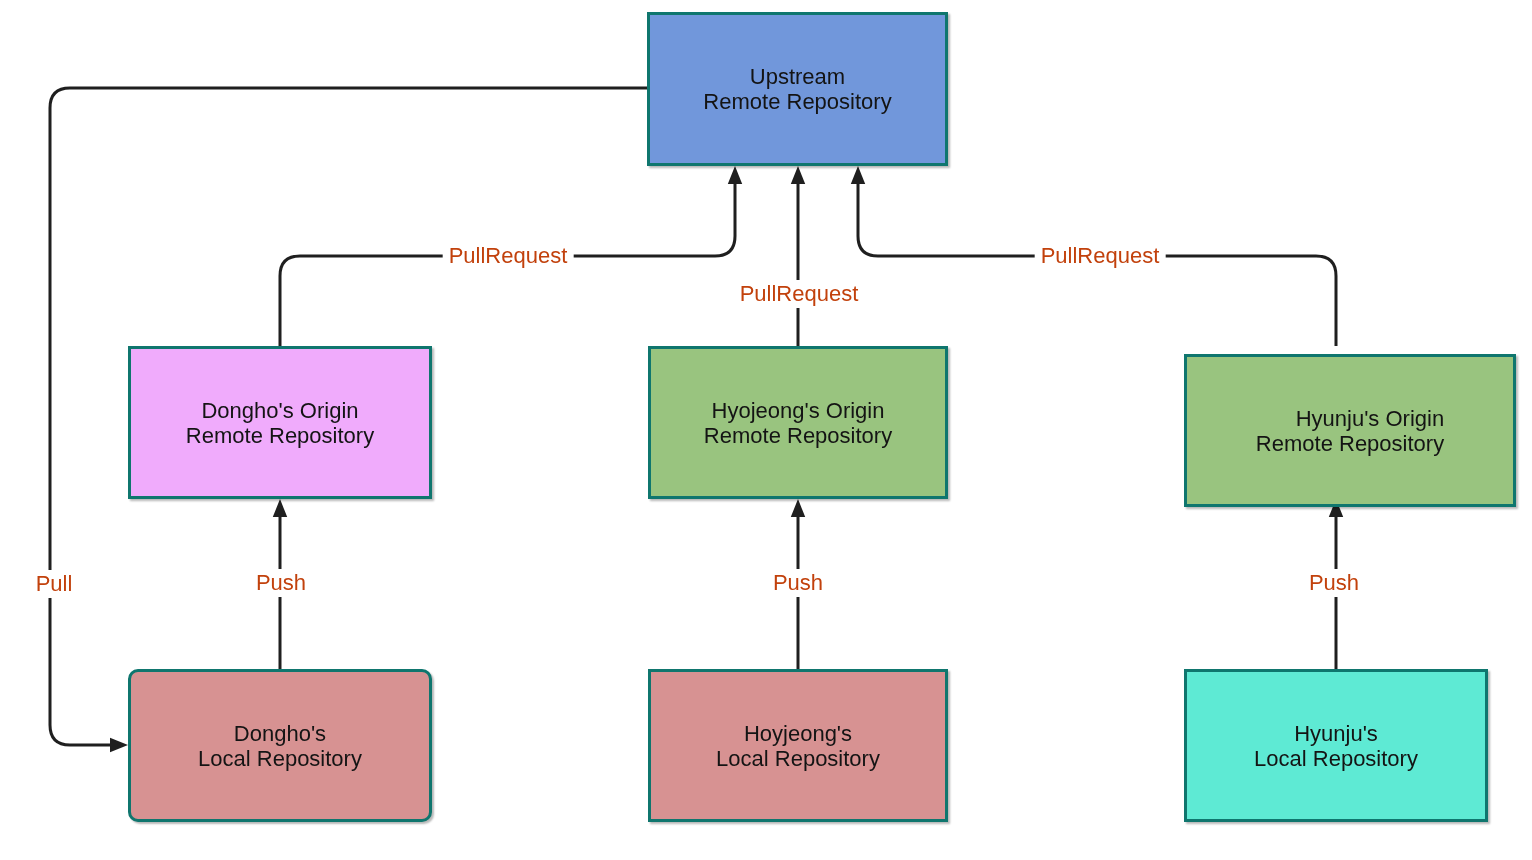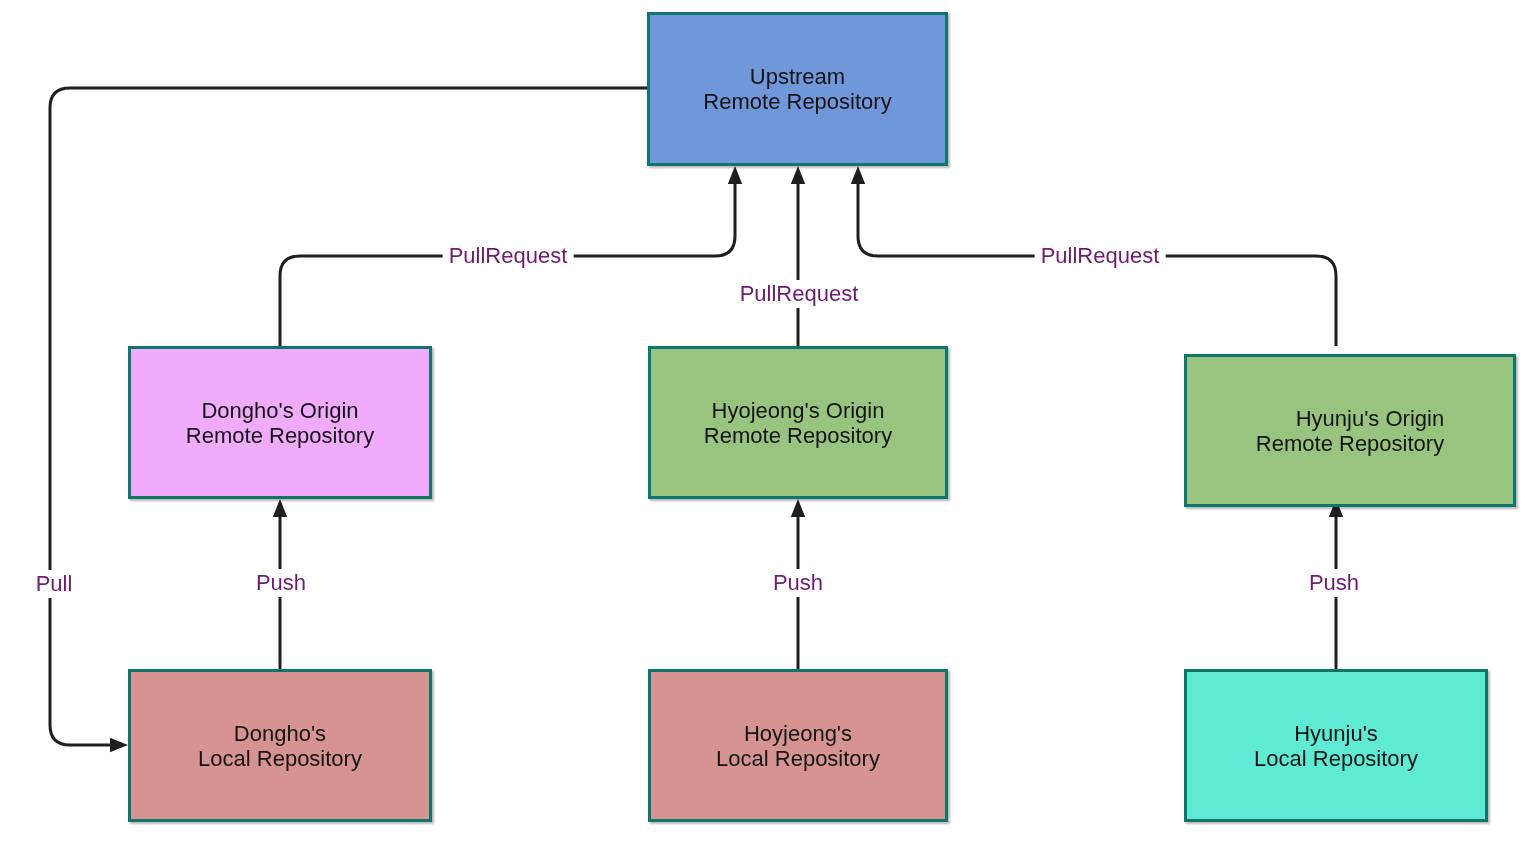--- a/index.html
+++ b/index.html
@@ -14,27 +14,27 @@
     border:3px solid #0f766e;
     display:flex; align-items:center; justify-content:center;
     text-align:center; font-size:22px; line-height:25px; color:#141414;
     white-space:pre-line;
     box-shadow:2px 2px 2px rgba(0,0,0,0.28);
   }
   #node-upstream        { left:647px;  top:12px;  width:301px; height:154px; }
   #node-dongho-origin   { left:128px;  top:346px; width:304px; height:153px; }
   #node-hyojeong-origin { left:648px;  top:346px; width:300px; height:153px; }
   #node-hyunju-origin   { left:1184px; top:354px; width:332px; height:153px;text-align:right; }
-  #node-dongho-local    { left:128px;  top:669px; width:304px; height:153px; }
+  #node-dongho-local    { left:128px;  top:669px; width:304px; height:153px;border-radius:10px; }
   #node-hoyjeong-local  { left:648px;  top:669px; width:300px; height:153px; }
   #node-hyunju-local    { left:1184px; top:669px; width:304px; height:153px; }
   .edge-label {
     position:absolute; transform:translate(-50%,-50%);
     background:#ffffff; padding:1px 6px;
-    font-size:22px; color:#701a75; white-space:nowrap;
+    font-size:22px; color:#c2410c; white-space:nowrap;
   }
   #label-pull        { left:54px;   top:584px; }
   #label-pr-dongho   { left:508px;  top:256px; }
   #label-pr-hyojeong { left:799px;  top:294px; }
   #label-pr-hyunju   { left:1100px; top:256px; }
   #label-push-dongho   { left:281px;  top:583px; }
   #label-push-hyojeong { left:798px;  top:583px; }
   #label-push-hyunju   { left:1334px; top:583px; }
 </style>
 </head>

